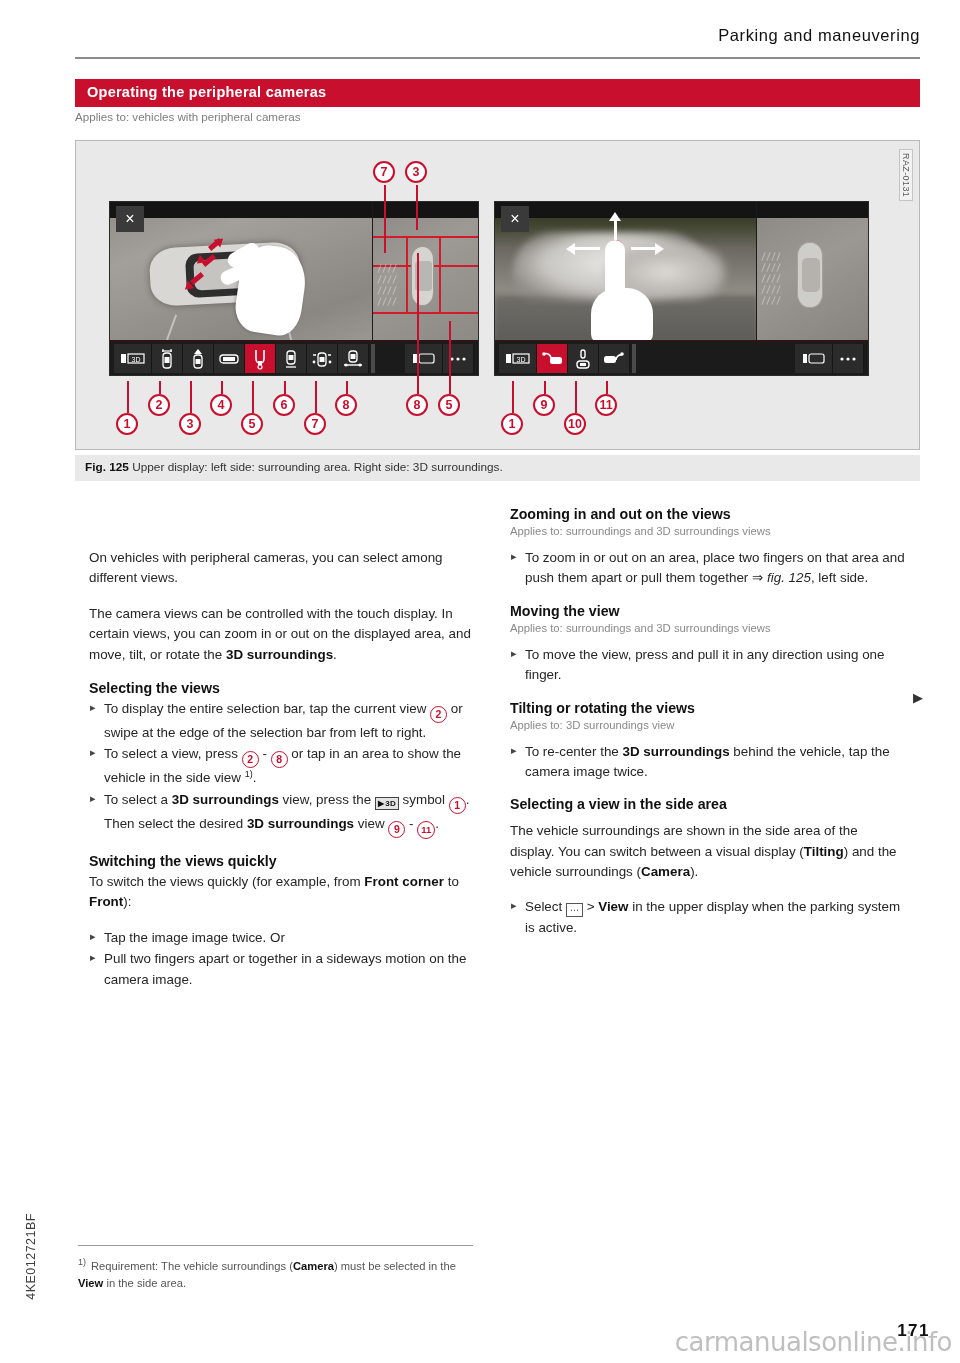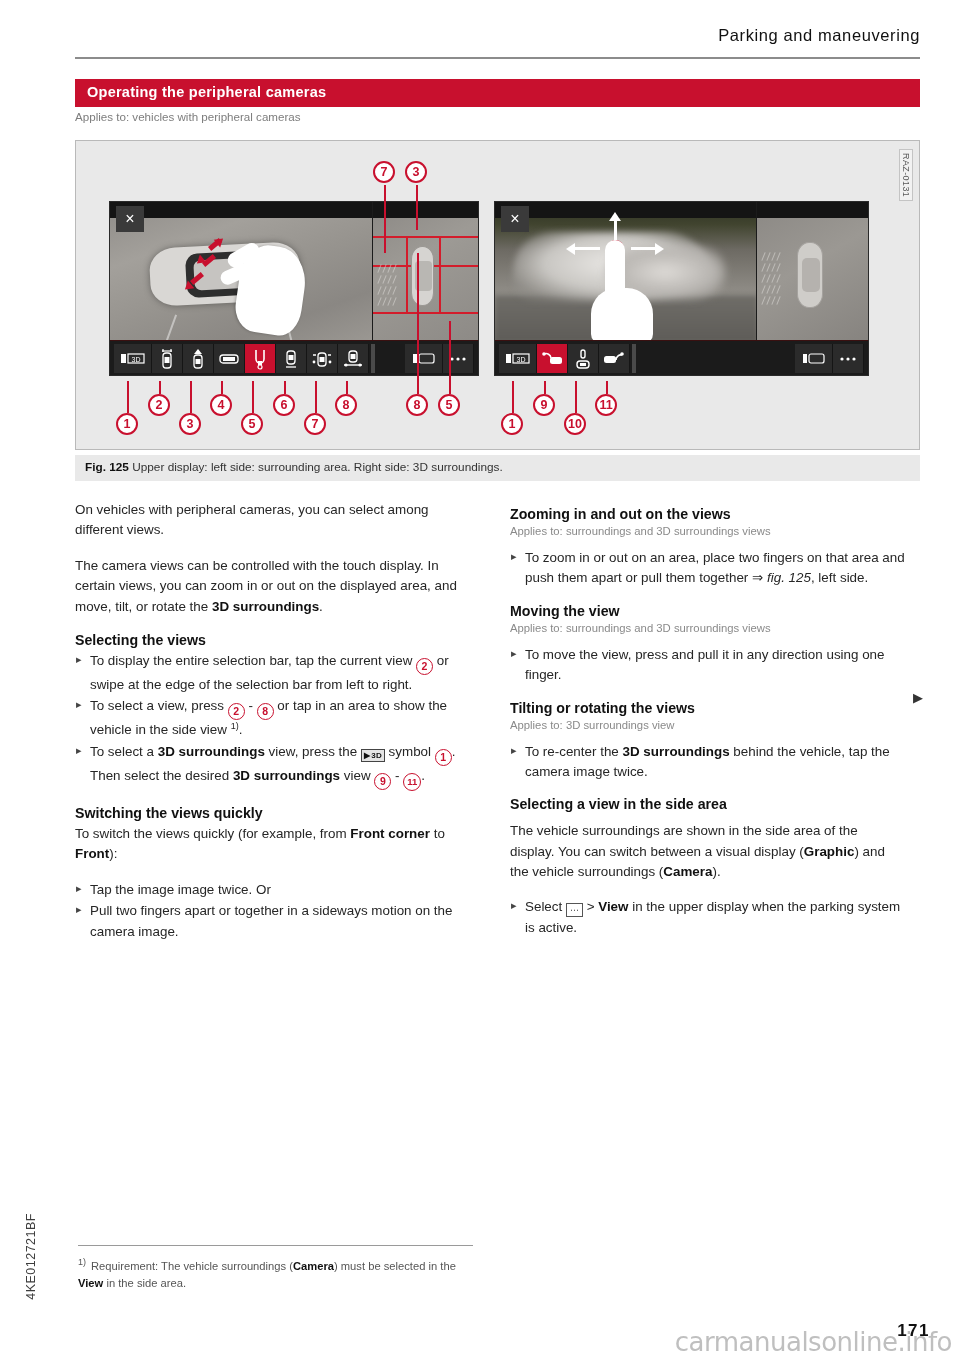--- a/index.html
+++ b/index.html
@@ -190,21 +190,21 @@
 
   .fig-caption{
     position:absolute; left:75px; top:455px; width:845px;
     background:#e9e9e9; padding:5px 10px 7px 10px;
     font-size:11.8px; color:#333;
   }
   .fig-caption b{ color:#111; }
 
   
   .col { position:absolute; top:500px; width:395px; }
-  .col.left  { left:75px; }
+  .col.left  { left:89px;margin-top:48px; }
   .col.right { left:510px; }
 
   p.body{ font-size:13.4px; line-height:1.52; margin:0 0 15px 0; color:#262626; }
   h3.head{ font-size:14.2px; font-weight:bold; margin:6px 0 3px 0; color:#111; }
   .applies{ font-size:11.3px; color:#8a8a8a; margin:0 0 11px 0; }
   ul.bl{ list-style:none; margin:0 0 14px 0; padding:0; }
   ul.bl li{
     position:relative; padding-left:15px; font-size:13.4px; line-height:1.52;
     margin-bottom:1px; color:#262626;
   }
@@ -604,21 +604,21 @@
   <h3 class="head">Tilting or rotating the views</h3>
   <div class="applies">Applies to: 3D surroundings view</div>
   <ul class="bl">
     <li>
       <span>To re-center the </span><b>3D surroundings</b><span> behind the vehicle, tap the camera image twice.</span>
     </li>
   </ul>
 
   <h3 class="head">Selecting a view in the side area</h3>
   <p class="body" style="margin-top:9px;">
-    <span>The vehicle surroundings are shown in the side area of the display. You can switch between a visual display (</span><b>Graphic</b><span>) and the vehicle surroundings (</span><b>Camera</b><span>).</span>
+    <span>The vehicle surroundings are shown in the side area of the display. You can switch between a visual display (</span><b>Tilting</b><span>) and the vehicle surroundings (</span><b>Camera</b><span>).</span>
   </p>
   <ul class="bl">
     <li>
       <span>Select </span><span class="ico-dots">⋯</span><span> &gt; </span><b>View</b><span> in the upper display when the parking system is active.</span>
     </li>
   </ul>
   <div class="cont-arrow">▶</div>
 </div>
 
 <div class="footnote-rule"></div>

